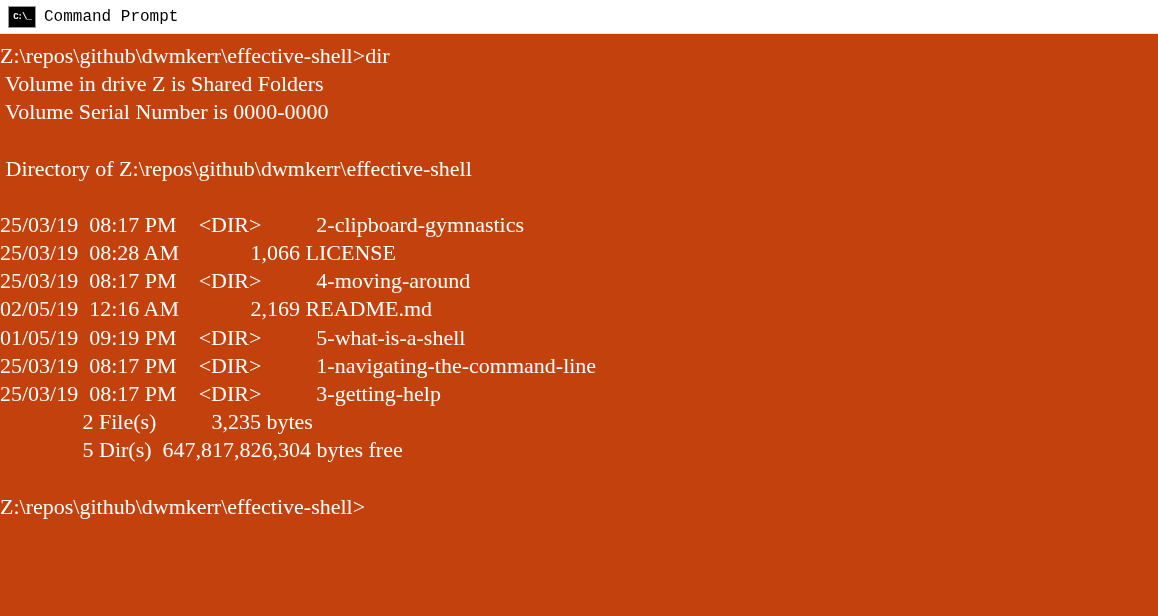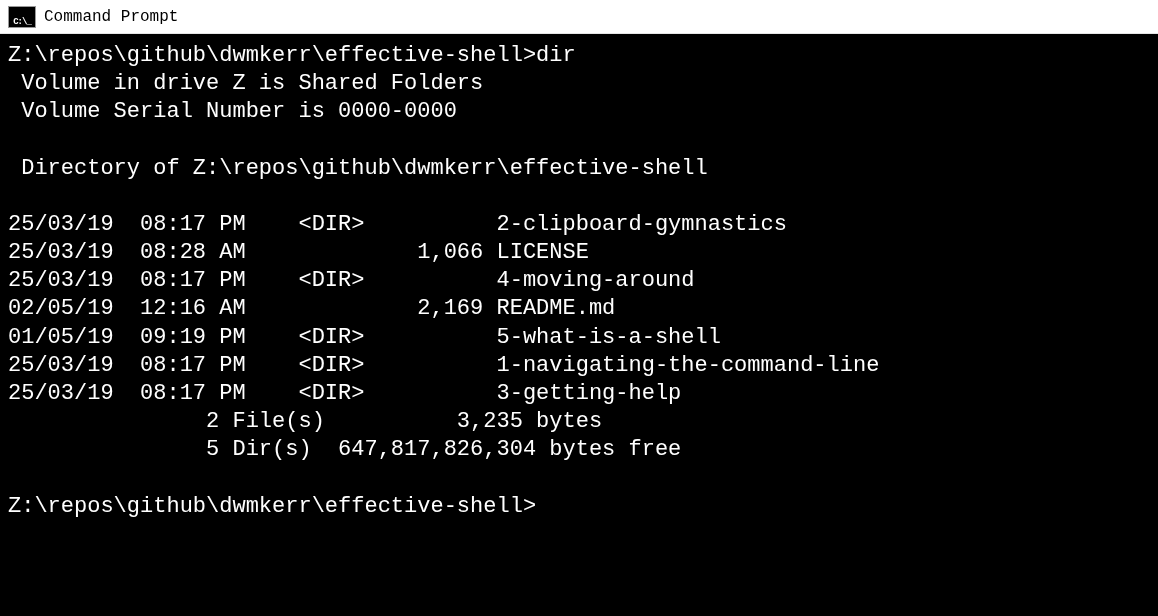--- a/index.html
+++ b/index.html
@@ -23,45 +23,45 @@
       border-bottom: 1px solid #e5e5e5;
     }
     .title-icon {
       width: 28px;
       height: 22px;
       background: #000;
       border: 1px solid #999;
       margin-right: 8px;
       position: relative;
       display: flex;
-      align-items: flex-end;
+      align-items: center;
       justify-content: center;
     }
     .title-icon-inner {
       color: #fff;
       font-size: 9px;
       font-family: 'Courier New', monospace;
       letter-spacing: -1px;
       font-weight: bold;
     }
     .title-text {
       font-family: Liberation Mono, monospace;
       font-size: 16px;
       color: #000;
     }
     .terminal {
-      background: #000000;
+      background: #c2410c;
       color: #fff;
       width: 100%;
       height: calc(100% - 34px);
-      padding: 8px 0 0 8px;
+      padding: 8px 0 0 0;
       font-size: 22px;
       line-height: 1.28;
       white-space: pre;
-      font-family: Liberation Mono, monospace;
+      font-family: Liberation Serif, serif;
     }
     .line {
       white-space: pre;
     }
   </style>
 </head>
 <body>
 
 <div class="title-bar">
   <div class="title-icon">

